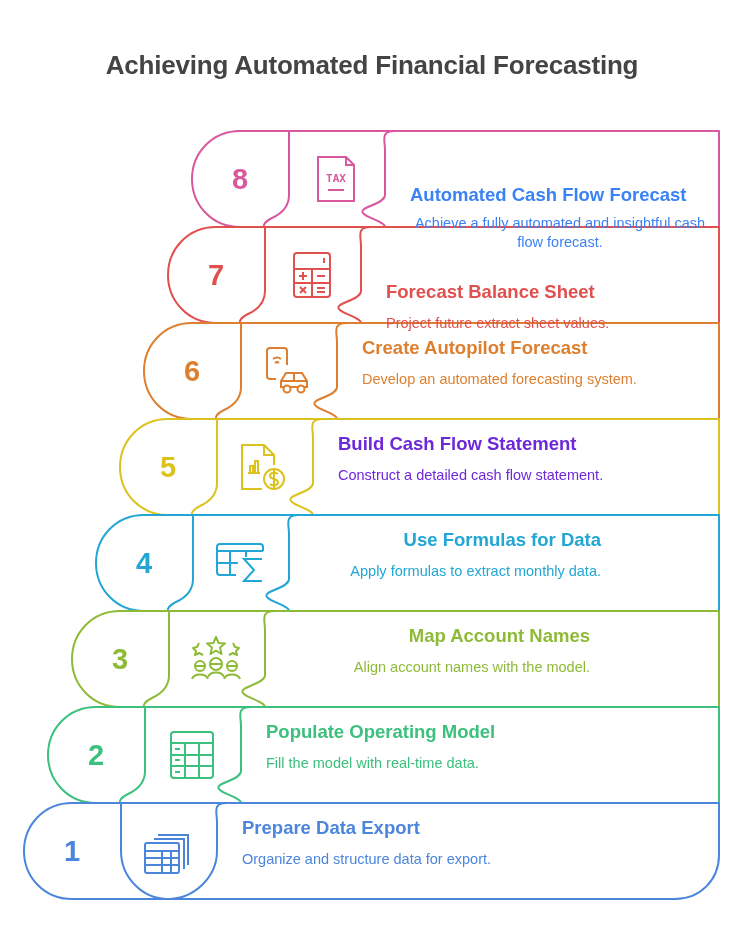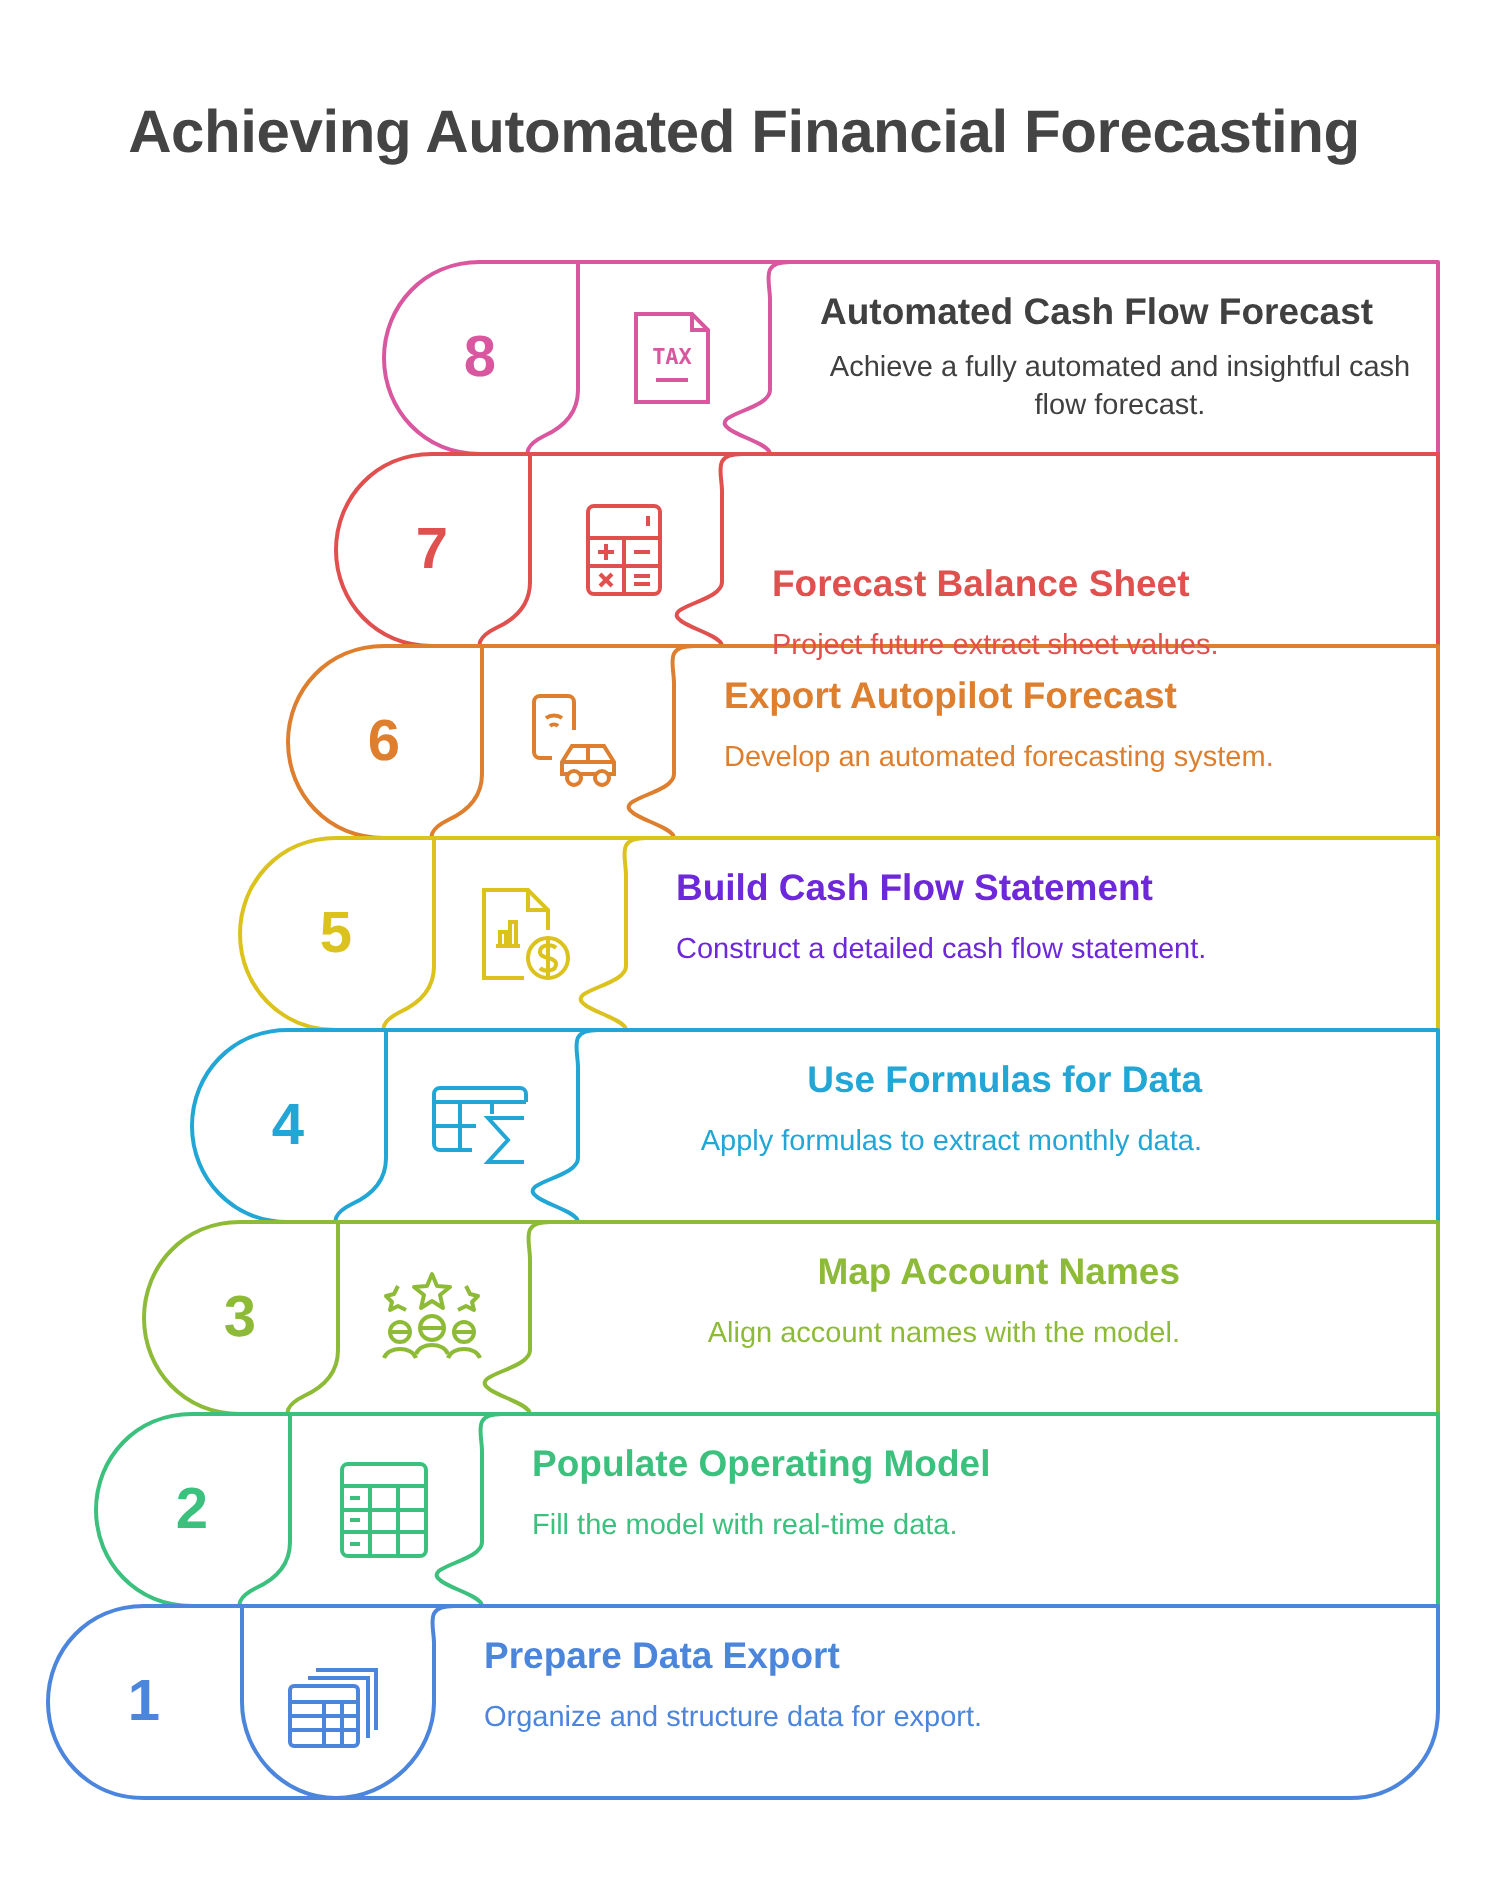--- a/index.html
+++ b/index.html
@@ -1,19 +1,19 @@
 <!DOCTYPE html>
 <html><head>
   <meta charset="utf-8">
   <style>
     html, body { margin: 0; padding: 0; background: #ffffff; }
     body { width: 744px; height: 949px; position: relative; overflow: hidden;
            font-family: "Liberation Sans", "DejaVu Sans", sans-serif; }
     .title { position: absolute; left: 0; top: 50px; width: 744px; text-align: center;
-             font-size: 30px; font-weight: bold; color: #444444; letter-spacing: -0.2px; }
+             font-size: 26px; font-weight: bold; color: #444444; letter-spacing: -0.2px; }
     svg.shapes { position: absolute; left: 0; top: 0; }
     .step { position: absolute; height: 96px; }
     .num { position: absolute; width: 60px; text-align: center; font-size: 29px; font-weight: bold; top: 32px; }
     .icon { position: absolute; width: 52px; height: 52px; top: 22px; }
     .icon svg { width: 52px; height: 52px; overflow: visible; }
     .txt { position: absolute; top: 14px; }
     .txt .h { font-size: 18.5px; font-weight: bold; line-height: 22px; white-space: nowrap; }
     .txt .d { font-size: 14.5px; line-height: 19px; margin-top: 11px; width: 300px; }
   </style>
 </head>
@@ -45,21 +45,21 @@
 <div class="step" style="left:0;top:131px;width:744px;">
   <div class="num" style="left:210px;color:#d9579e;">8</div>
   <div class="icon" style="left:310px;font-weight:bold;">
     <svg viewBox="0 0 52 52" fill="none" stroke="#d9579e" stroke-width="2">
         <path d="M8,4 H36 L44,12 V48 H8 Z"></path>
         <path d="M36,4 V12 H44"></path>
         <text x="26" y="29" text-anchor="middle" font-size="11" font-family="DejaVu Sans Mono, monospace" fill="#d9579e" stroke="none">TAX</text>
         <line x1="18" y1="37" x2="34" y2="37"></line>
       </svg>
   </div>
-  <div class="txt" style="left:410px;color:#404040;">
+  <div class="txt" style="left:410px;color:#3b82f6;margin-top:39px;">
     <div class="h">Automated Cash Flow Forecast</div>
     <div class="d" style="margin-top:8px;text-align:center;">Achieve a fully automated and insightful cash flow forecast.</div>
   </div>
 </div>
 
 <div class="step" style="left:0;top:227px;width:744px;">
   <div class="num" style="left:186px;color:#e0504f;">7</div>
   <div class="icon" style="left:286px;">
     <svg viewBox="0 0 52 52" fill="none" stroke="#e0504f" stroke-width="2">
         <rect x="8" y="4" width="36" height="44" rx="3"></rect>
@@ -90,21 +90,21 @@
         <path d="M11,14 a6,5 0 0 1 8,0"></path>
         <path d="M13,18 a3,3 0 0 1 4,0"></path>
         <path d="M19,42 V36 L24,28 H40 L45,36 V42 Z"></path>
         <line x1="19" y1="36" x2="45" y2="36"></line>
         <line x1="32" y1="28" x2="32" y2="36"></line>
         <circle cx="25" cy="44" r="3.5" fill="#fff"></circle>
         <circle cx="39" cy="44" r="3.5" fill="#fff"></circle>
       </svg>
   </div>
   <div class="txt" style="left:362px;color:#dd7f2e;">
-    <div class="h">Export Autopilot Forecast</div>
+    <div class="h">Create Autopilot Forecast</div>
     <div class="d">Develop an automated forecasting system.</div>
   </div>
 </div>
 
 <div class="step" style="left:0;top:419px;width:744px;">
   <div class="num" style="left:138px;color:#dcc21c;">5</div>
   <div class="icon" style="left:238px;">
     <svg viewBox="0 0 52 52" fill="none" stroke="#dcc21c" stroke-width="2">
         <path d="M24,48 H4 V4 H26 L36,14 V24"></path>
         <path d="M26,4 V14 H36"></path>

